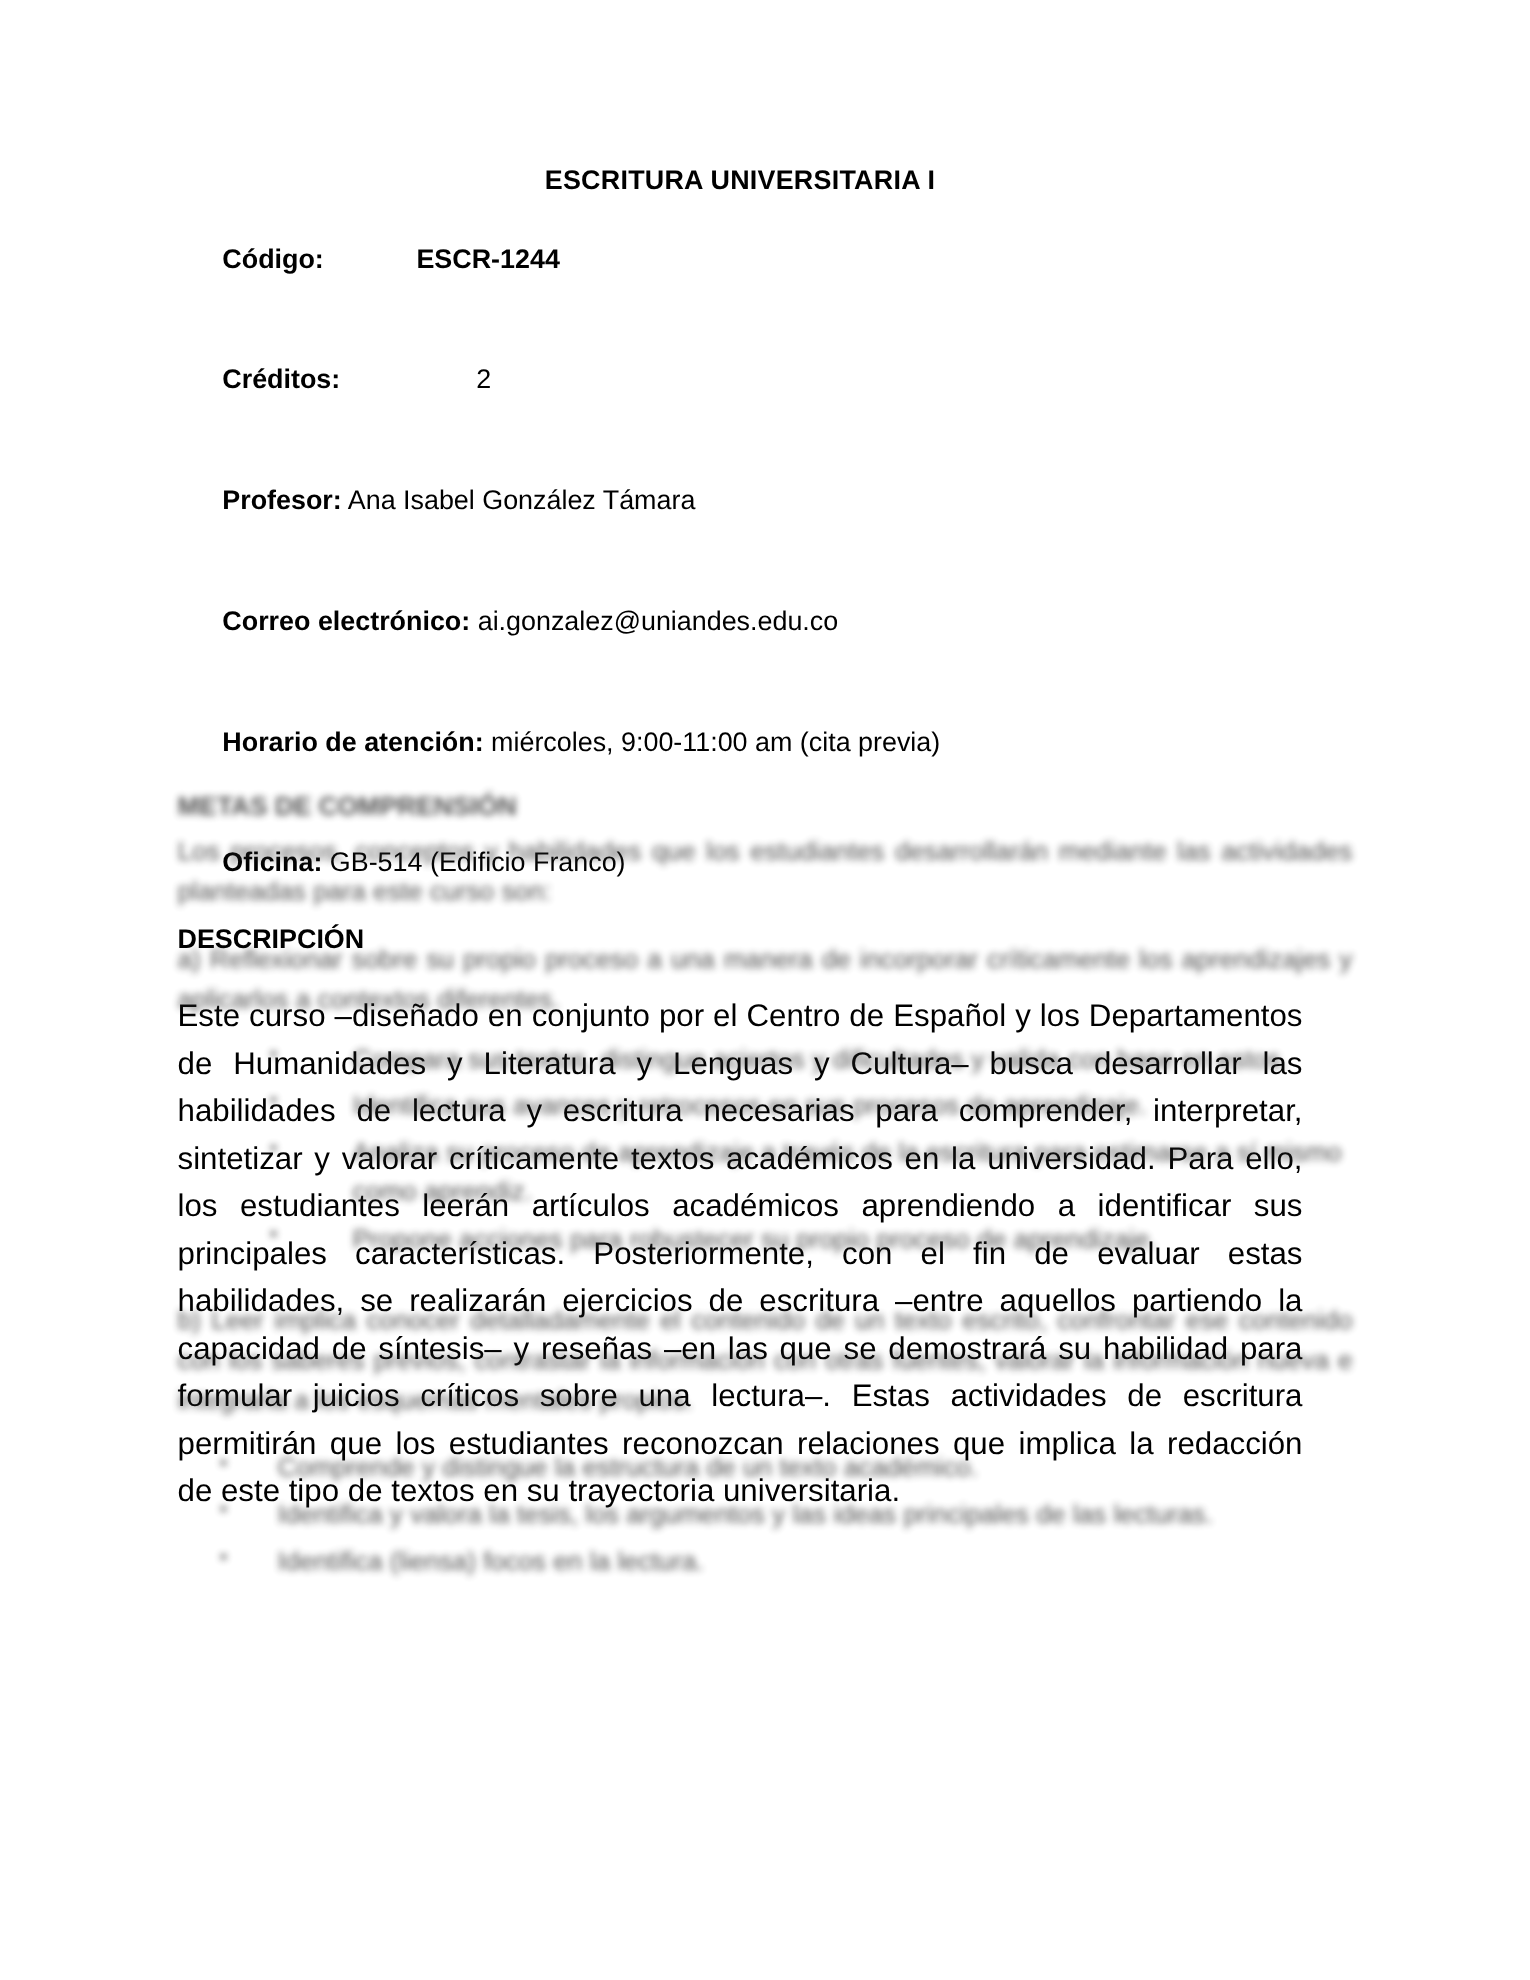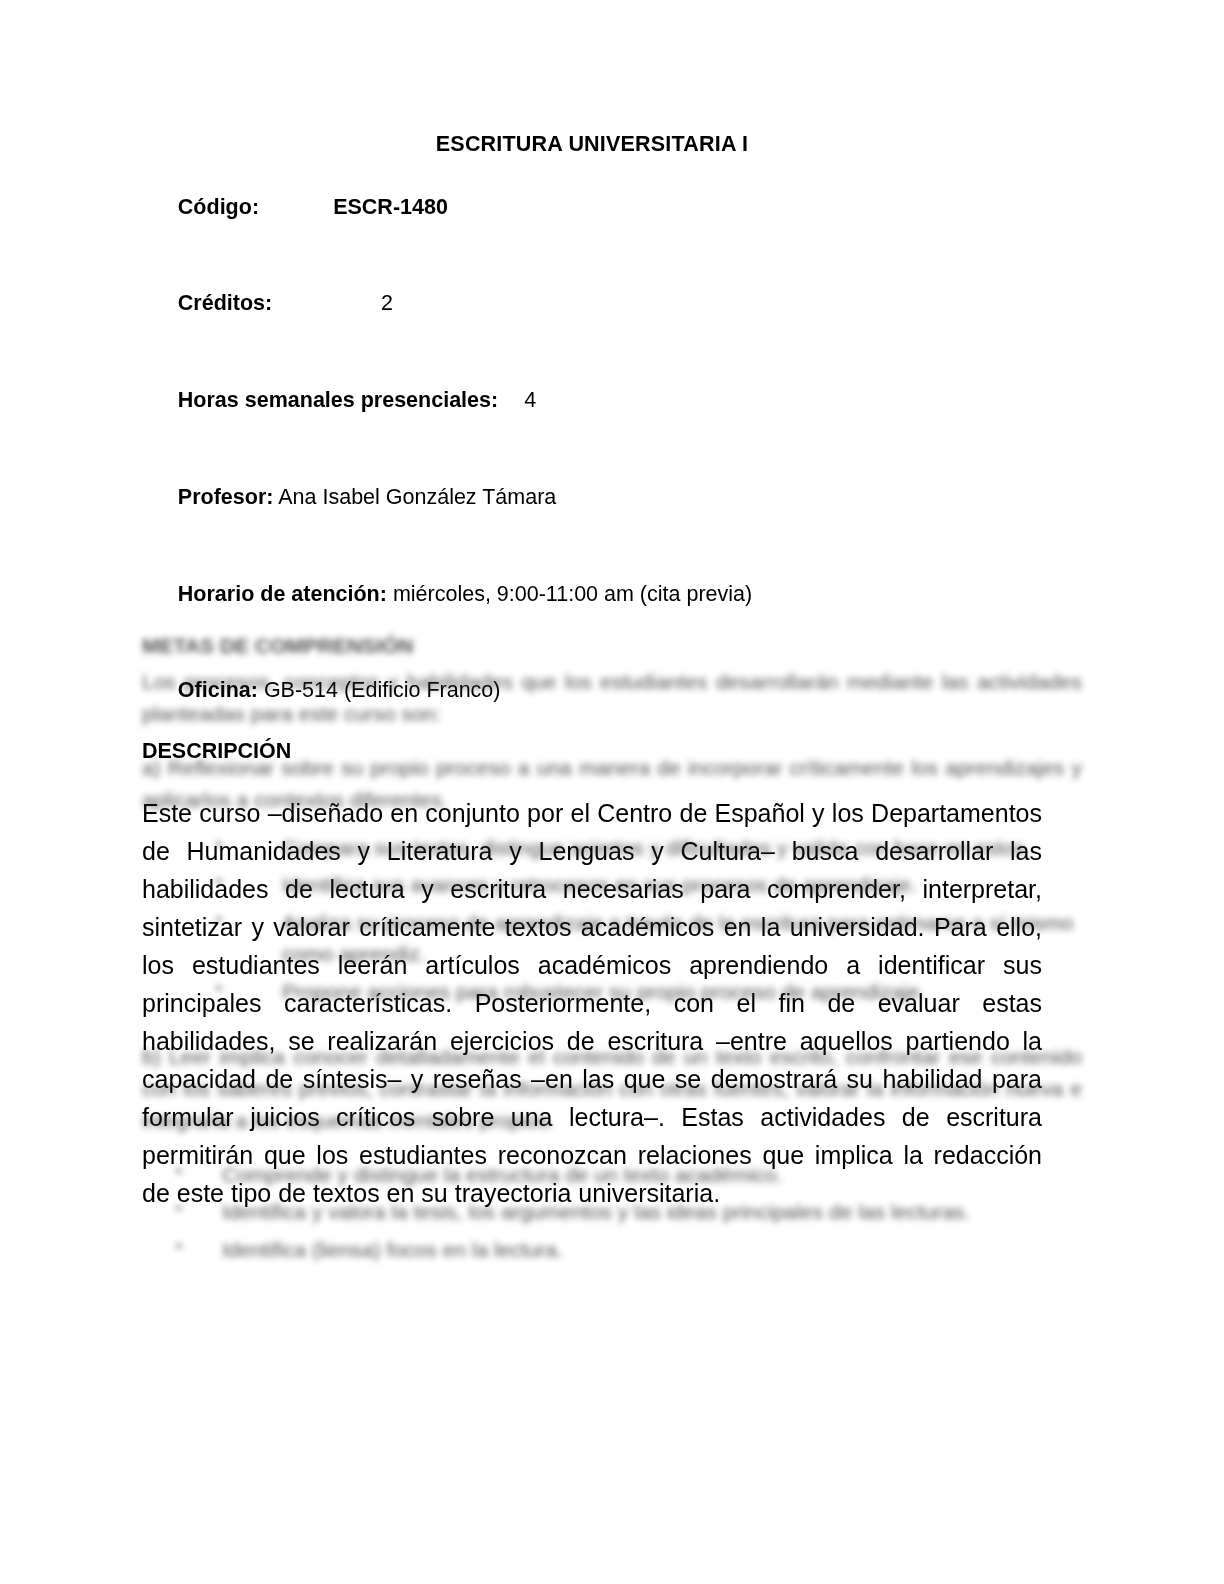--- a/index.html
+++ b/index.html
@@ -120,30 +120,30 @@
 </style>
 </head>
 <body>
 
 <div class="page">
 
   <div class="doc-title">ESCRITURA UNIVERSITARIA I</div>
 
   <div class="info-block">
     <div class="info-row">
-      <span class="info-label">Código:</span><span class="info-value">		</span><span class="info-label">ESCR-1480</span>
+      <span class="info-label">Código:</span><span class="info-value">		</span><span class="info-label">ESCR-1244</span>
     </div>
     <div class="info-row">
       <span class="info-label">Créditos:</span><span class="info-value">			</span><span class="info-value">2</span>
     </div>
     <div class="info-row">
-      <span class="info-label">Horas semanales presenciales:</span><span class="info-value">	</span><span class="info-value">4</span>
+      <span class="info-label">Profesor:</span><span class="info-value"> </span><span class="info-value">Ana Isabel González Támara</span>
     </div>
     <div class="info-row">
-      <span class="info-label">Profesor:</span><span class="info-value"> </span><span class="info-value">Ana Isabel González Támara</span>
+      <span class="info-label">Correo electrónico:</span><span class="info-value"> </span><span class="info-value">ai.gonzalez@uniandes.edu.co</span>
     </div>
     <div class="info-row">
       <span class="info-label">Horario de atención:</span><span class="info-value"> </span><span class="info-value">miércoles, 9:00-11:00 am (cita previa)</span>
     </div>
     <div class="info-row">
       <span class="info-label">Oficina:</span><span class="info-value"> </span><span class="info-value">GB-514 (Edificio Franco)</span>
     </div>
   </div>
 
   <div class="section-heading">DESCRIPCIÓN</div>

